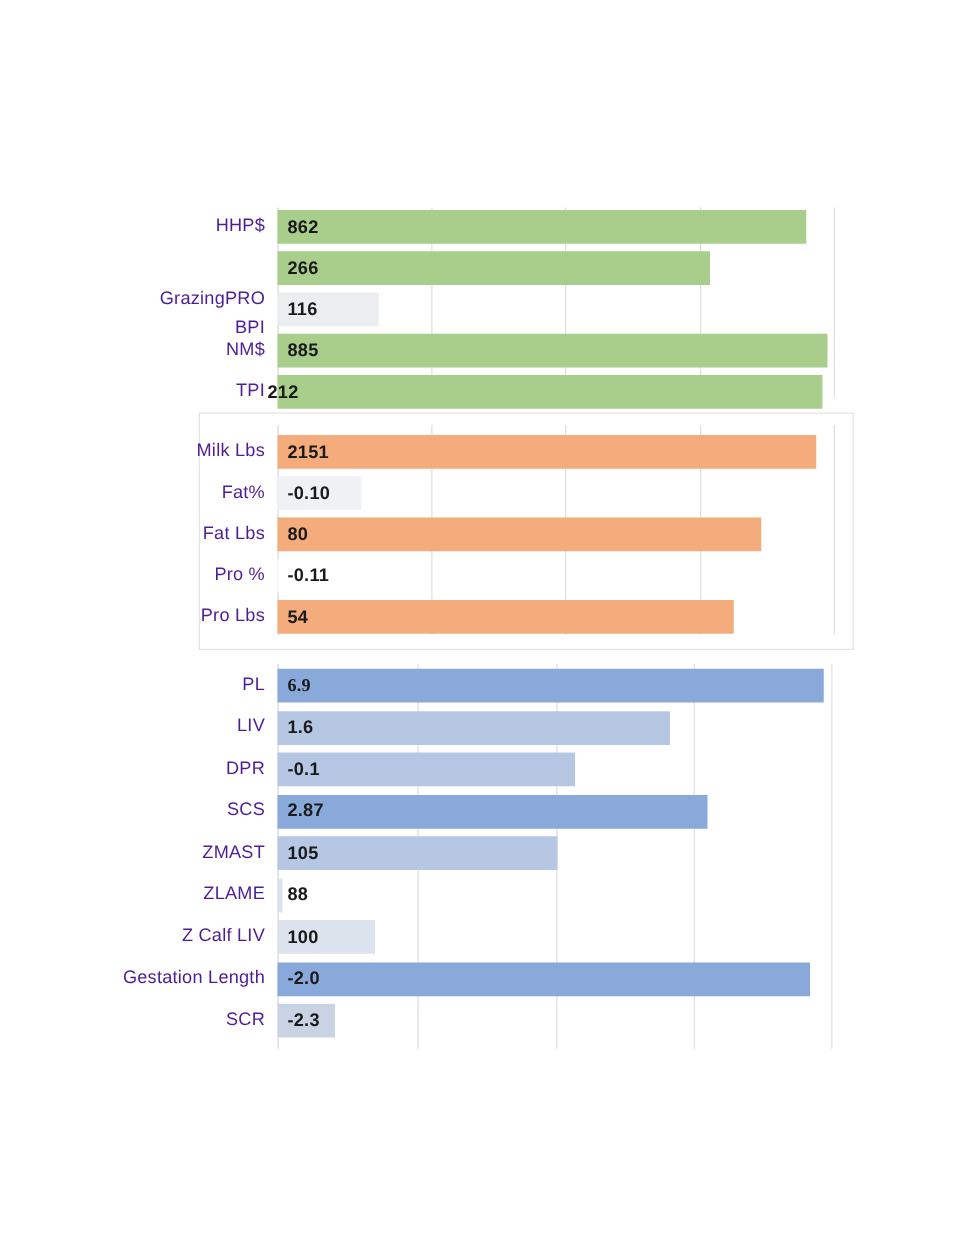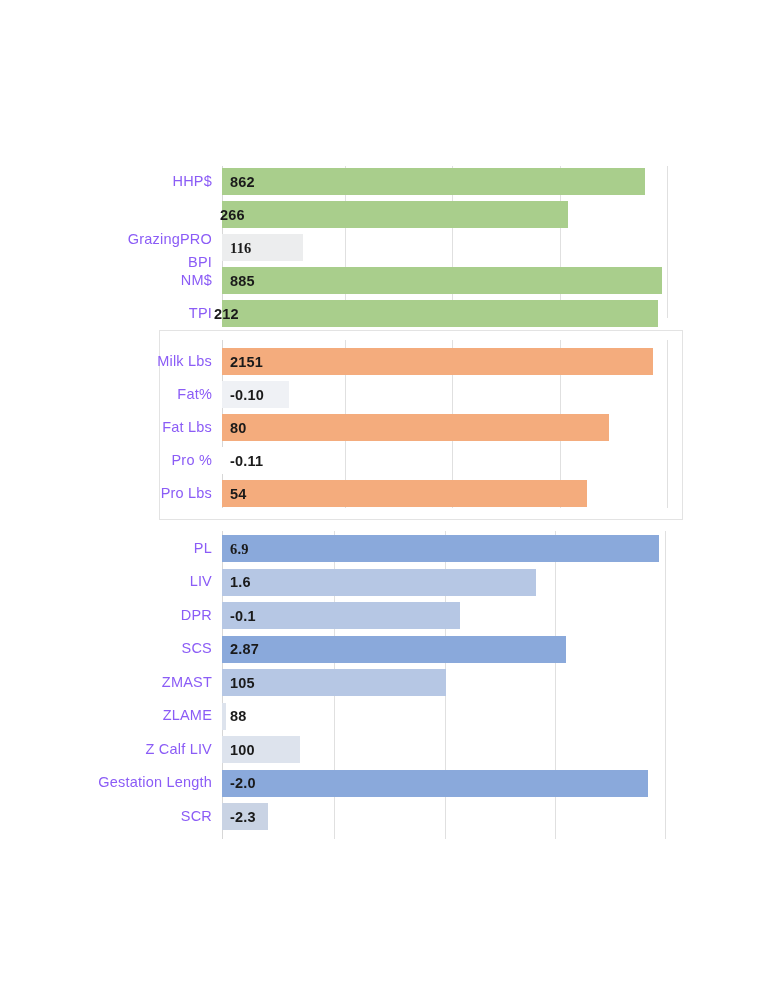--- a/index.html
+++ b/index.html
@@ -14,21 +14,21 @@
   .panel{position:absolute;}
   .panel.boxed{border:1px solid #e3e3e3;background:#fff;}
 
   .plot{position:absolute;left:0;top:0;right:0;bottom:0;}
 
   
   .grid{position:absolute;top:0;bottom:0;width:1px;background:#e0e0e0;}
   .grid.axis{background:#d7d7d7;}
   .row-label{
     position:absolute;text-align:right;
-    color:#8b5cf6;font-size:14.5px;letter-spacing:.2px;
+    color:#4c1d95;font-size:14.5px;letter-spacing:.2px;
     font-family:"Liberation Sans",sans-serif;
     white-space:nowrap;
   }
   .bar{
     position:absolute;height:100%;top:0;border-radius:0;
   }
   .bar-value{
     position:absolute;top:50%;transform:translateY(-50%);
     font-size:14.5px;font-weight:bold;color:#1a1a1a;
     white-space:nowrap;letter-spacing:.2px;
@@ -68,24 +68,24 @@
       <div class="grid" style="left:333px;"></div>
       <div class="grid" style="left:443px;"></div>
     </div>
   </div>
 
 <div class="row-label" style="left: 60px; width: 152px; top: 172.5px;">HHP$</div>
     <div class="bar" style="position: absolute; left: 222px; top: 168px; width: 423px; height: 27px; background: rgb(169, 206, 140);"></div>
     <div class="bar-value" style="left: 230px; top: 181.5px;">862</div>
     <div class="row-label" style="left: 60px; width: 152px; top: 205.5px; margin-top: 48px;">BPI</div>
     <div class="bar" style="position: absolute; left: 222px; top: 201px; width: 346px; height: 27px; background: rgb(169, 206, 140);"></div>
-    <div class="bar-value" style="left: 220px; top: 214.5px;">266</div>
+    <div class="bar-value" style="left: 230px; top: 214.5px;">266</div>
     <div class="row-label" style="left: 60px; width: 152px; top: 231px;">GrazingPRO</div>
     <div class="bar" style="position: absolute; left: 222px; top: 234px; width: 81px; height: 27px; background: rgb(236, 237, 238);"></div>
-    <div class="bar-value" style="left: 230px; top: 247.5px; font-family: Liberation Serif, serif;">116</div>
+    <div class="bar-value" style="left: 230px; top: 247.5px;">116</div>
     <div class="row-label" style="left: 60px; width: 152px; top: 271.5px;">NM$</div>
     <div class="bar" style="position: absolute; left: 222px; top: 267px; width: 440px; height: 27px; background: rgb(169, 206, 140);"></div>
     <div class="bar-value" style="left: 230px; top: 280.5px;">885</div>
     <div class="row-label" style="left: 60px; width: 152px; top: 304.5px;">TPI</div>
     <div class="bar" style="position: absolute; left: 222px; top: 300px; width: 436px; height: 27px; background: rgb(169, 206, 140);"></div>
     <div class="bar-value" style="left: 214px; top: 313.5px;">212</div>
     <div class="row-label" style="left: 60px; width: 152px; top: 352.5px;">Milk Lbs</div>
     <div class="bar" style="position: absolute; left: 222px; top: 348px; width: 431px; height: 27px; background: rgb(244, 172, 125);"></div>
     <div class="bar-value" style="left: 230px; top: 361.5px;">2151</div>
     <div class="row-label" style="left: 60px; width: 152px; top: 385.5px;">Fat%</div>

